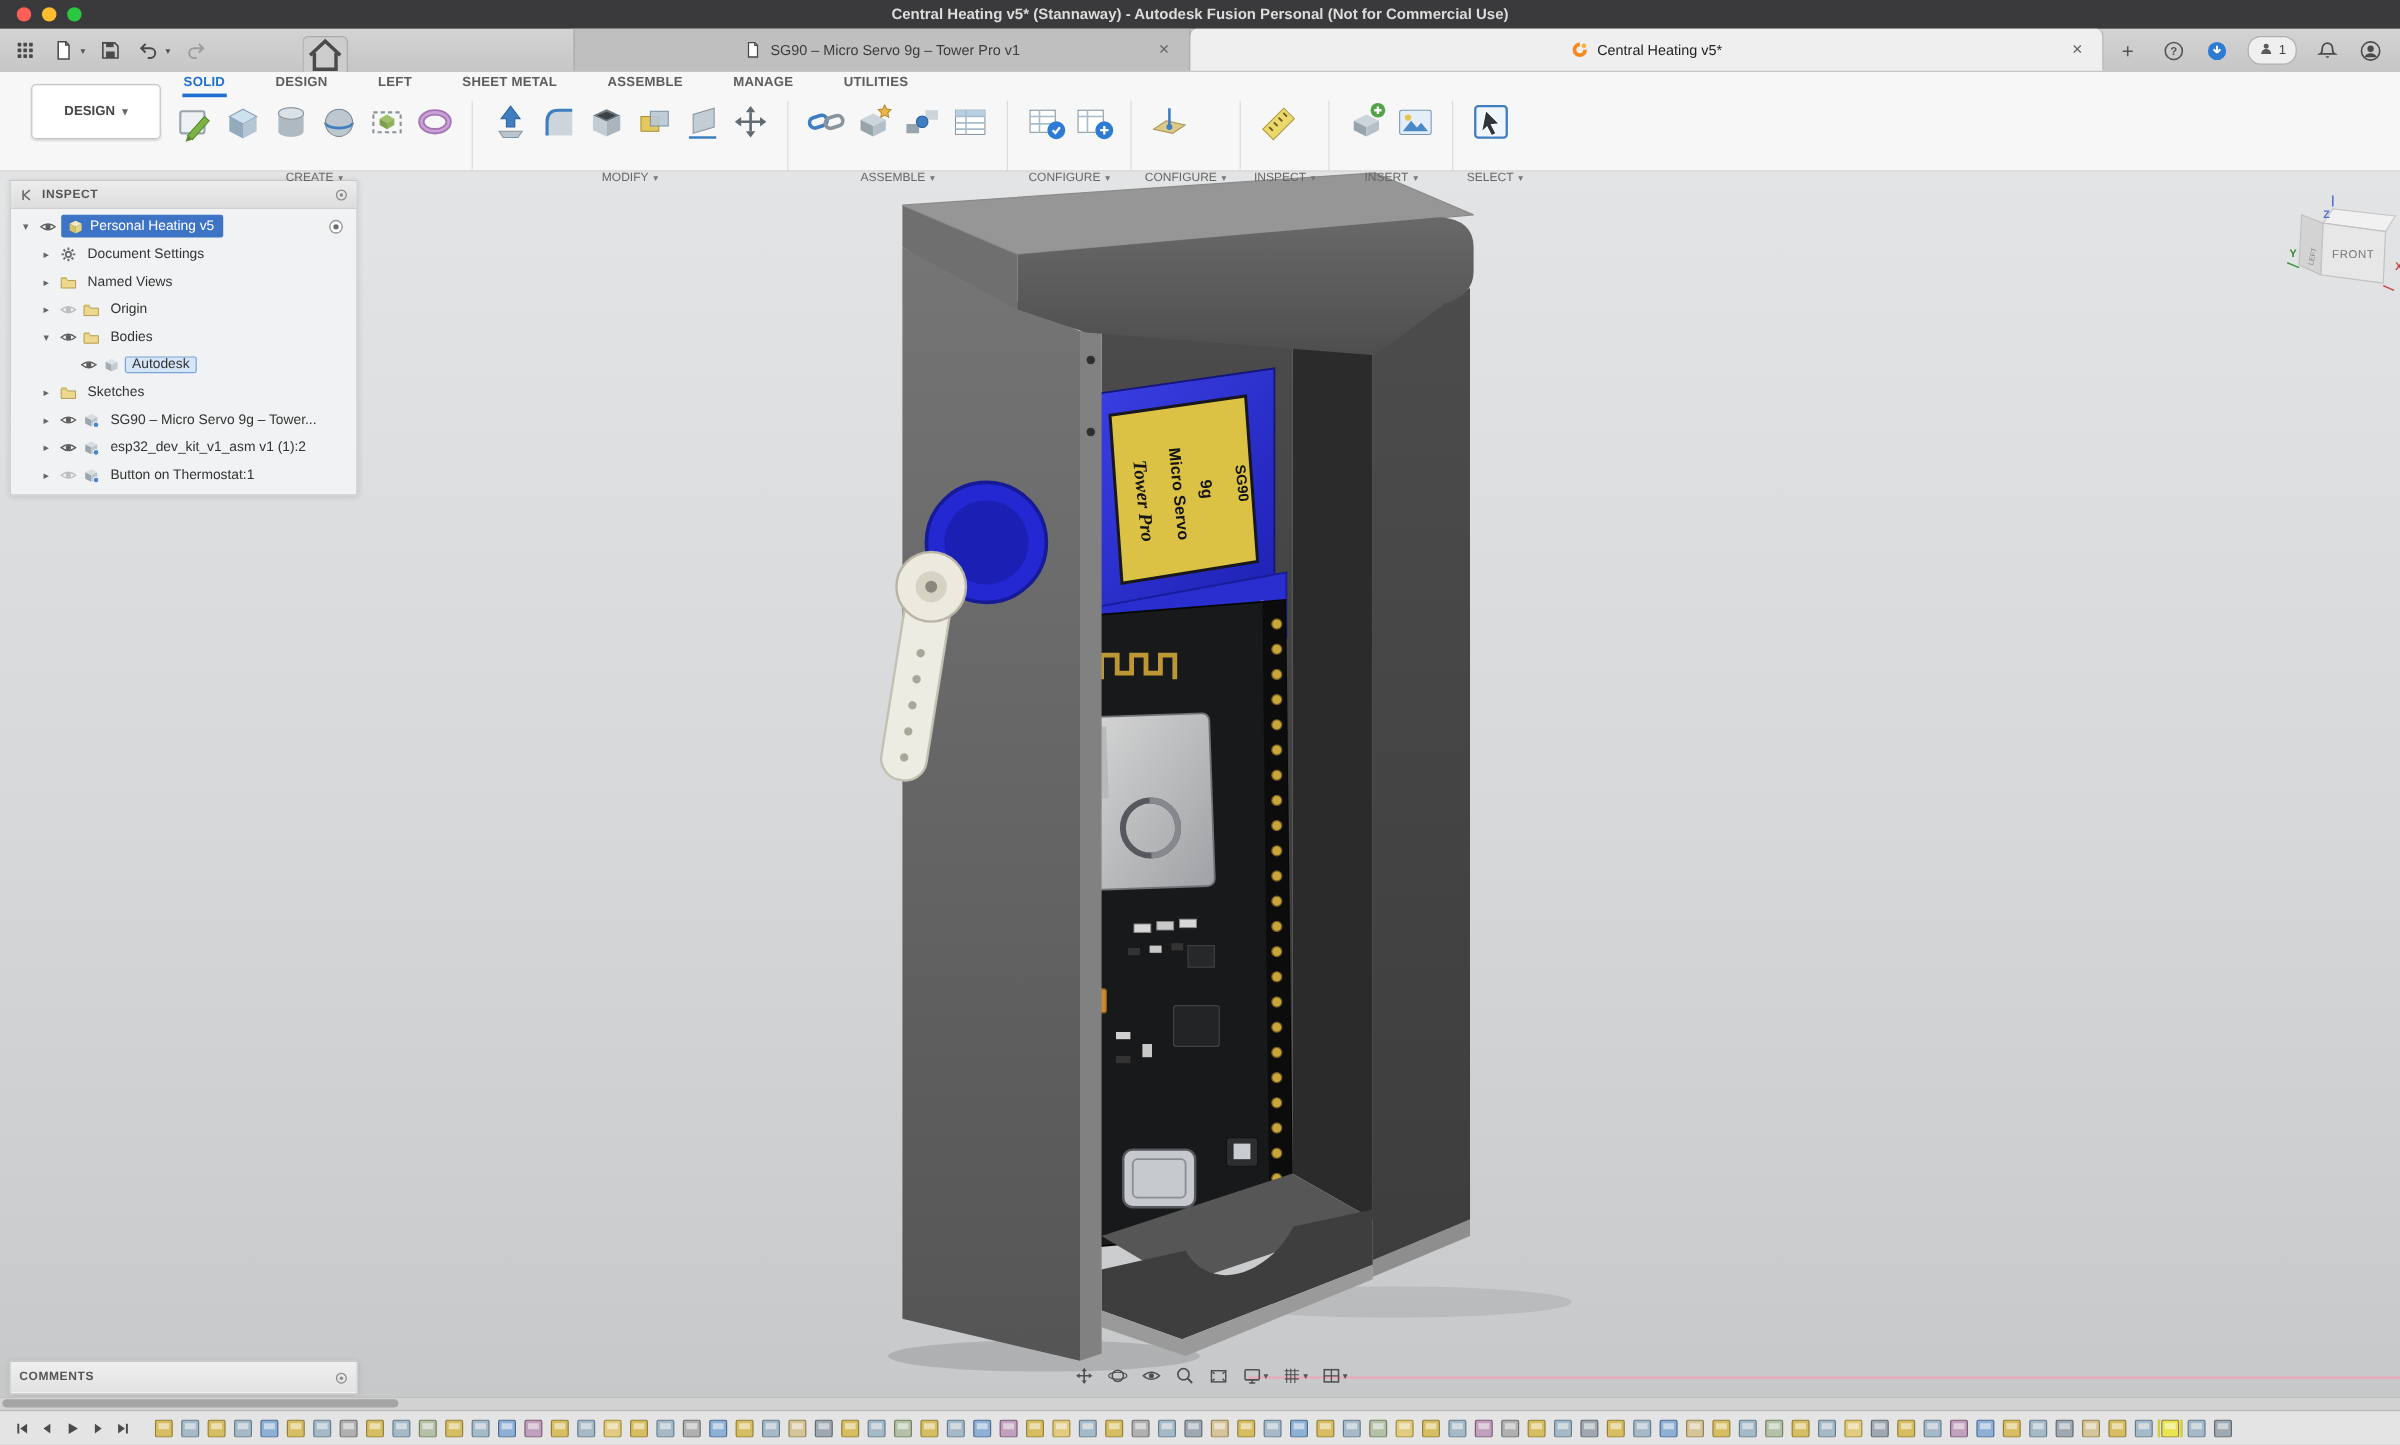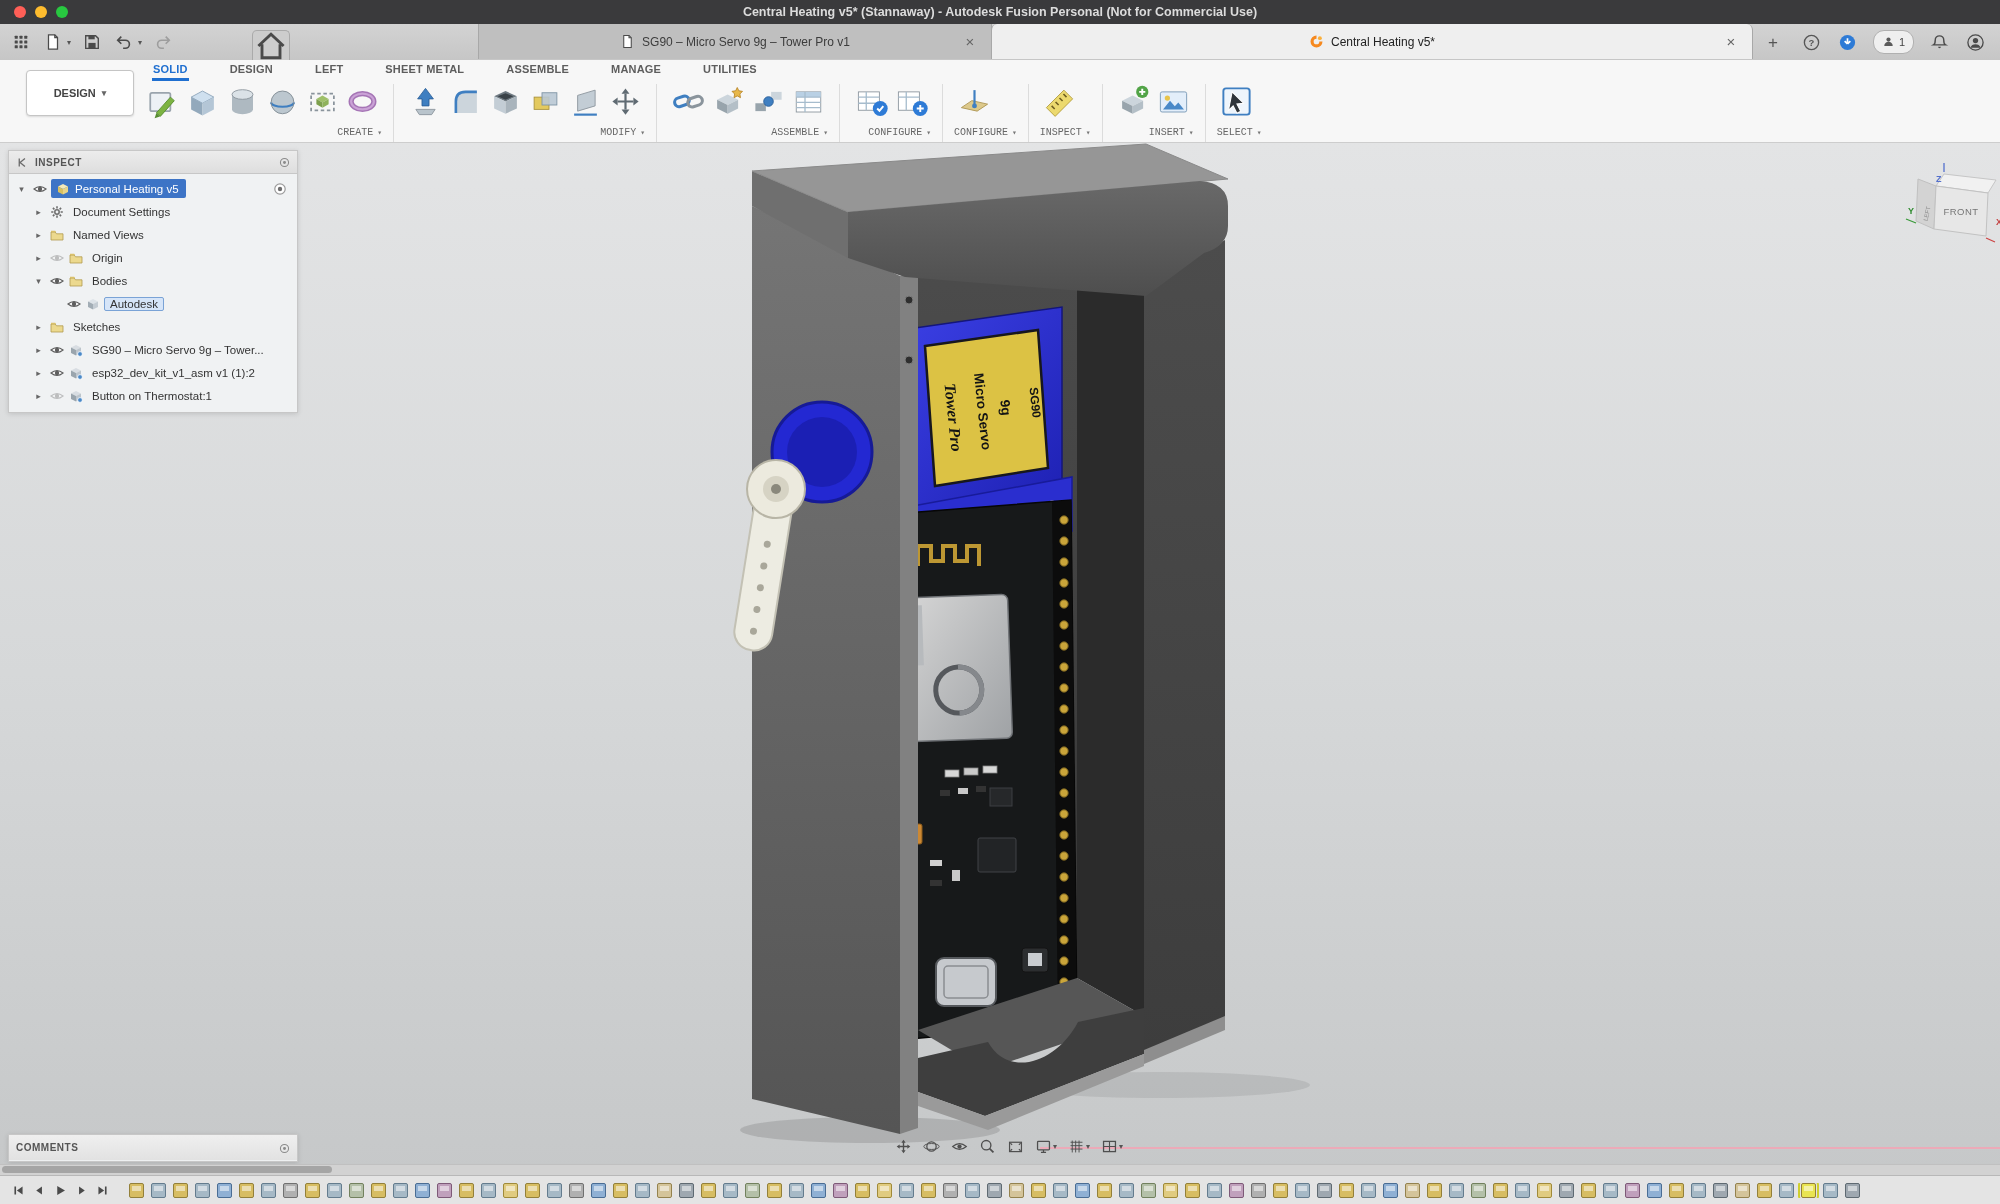--- a/index.html
+++ b/index.html
@@ -49,22 +49,22 @@
               border:1px solid #c5c5c5;border-radius:4px;box-shadow:0 1px 2px rgba(0,0,0,.12);
               display:flex;align-items:center;justify-content:center;gap:6px;font-size:11px;
               font-weight:bold;color:#444;}
   .design-btn .caret{font-size:9px;color:#666;}
   .rtools{display:flex;align-items:flex-start;padding-left:140px;margin-top:1px;}
   .rgroup{display:flex;flex-direction:column;margin:0 2px;}
   .grow{display:flex;}
   .tool-btn{width:40px;height:42px;display:flex;align-items:flex-start;justify-content:center;
             padding-top:2px;border-radius:3px;}
   .tool-btn svg{width:35px;height:35px;}
-  .glabel{display:flex;align-items:center;justify-content:flex-end;font-size:10px;color:#666;
-          margin-top:1px;gap:4px;font-family:Liberation Mono, monospace;}
+  .glabel{display:flex;align-items:center;justify-content:center;font-size:10px;color:#666;
+          margin-top:17px;gap:4px;}
   .glabel .caret{font-size:8px;color:#777;}
   .gsep{width:1px;background:#dc dcdc;background:#dcdcdc;height:58px;margin:2px 9px 0;}
   
   .viewport{position:absolute;left:0;top:142px;width:2000px;height:1062px;
             background:linear-gradient(180deg,#e3e4e5 0%,#d6d8d9 50%,#c5c7c8 100%);}
   .viewport svg.scene{position:absolute;left:0;top:0;}
   
   .panel{position:absolute;background:rgba(241,243,244,0.92);border:1px solid #c7c7c7;
          box-shadow:0 1px 5px rgba(0,0,0,.13);z-index:30;}
   .browser{left:8px;top:150px;width:288px;}

